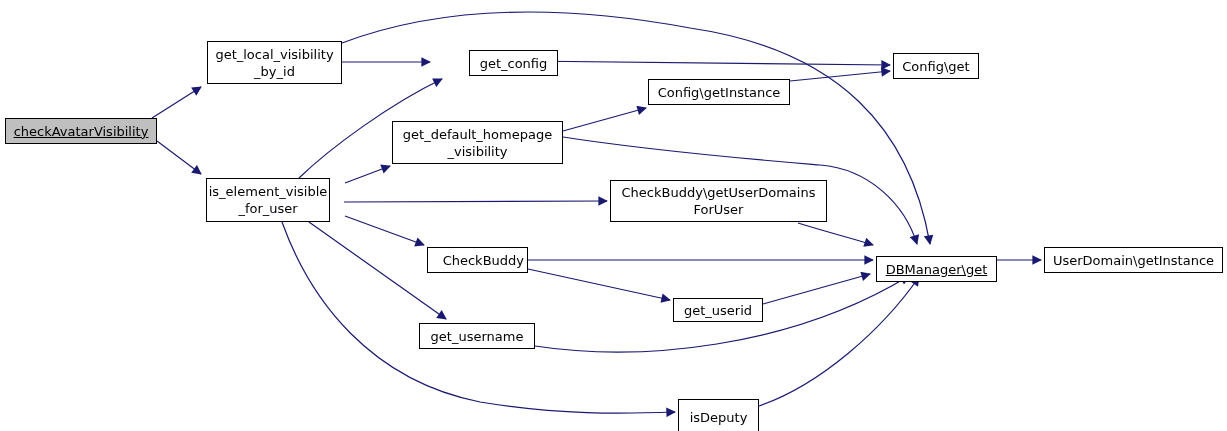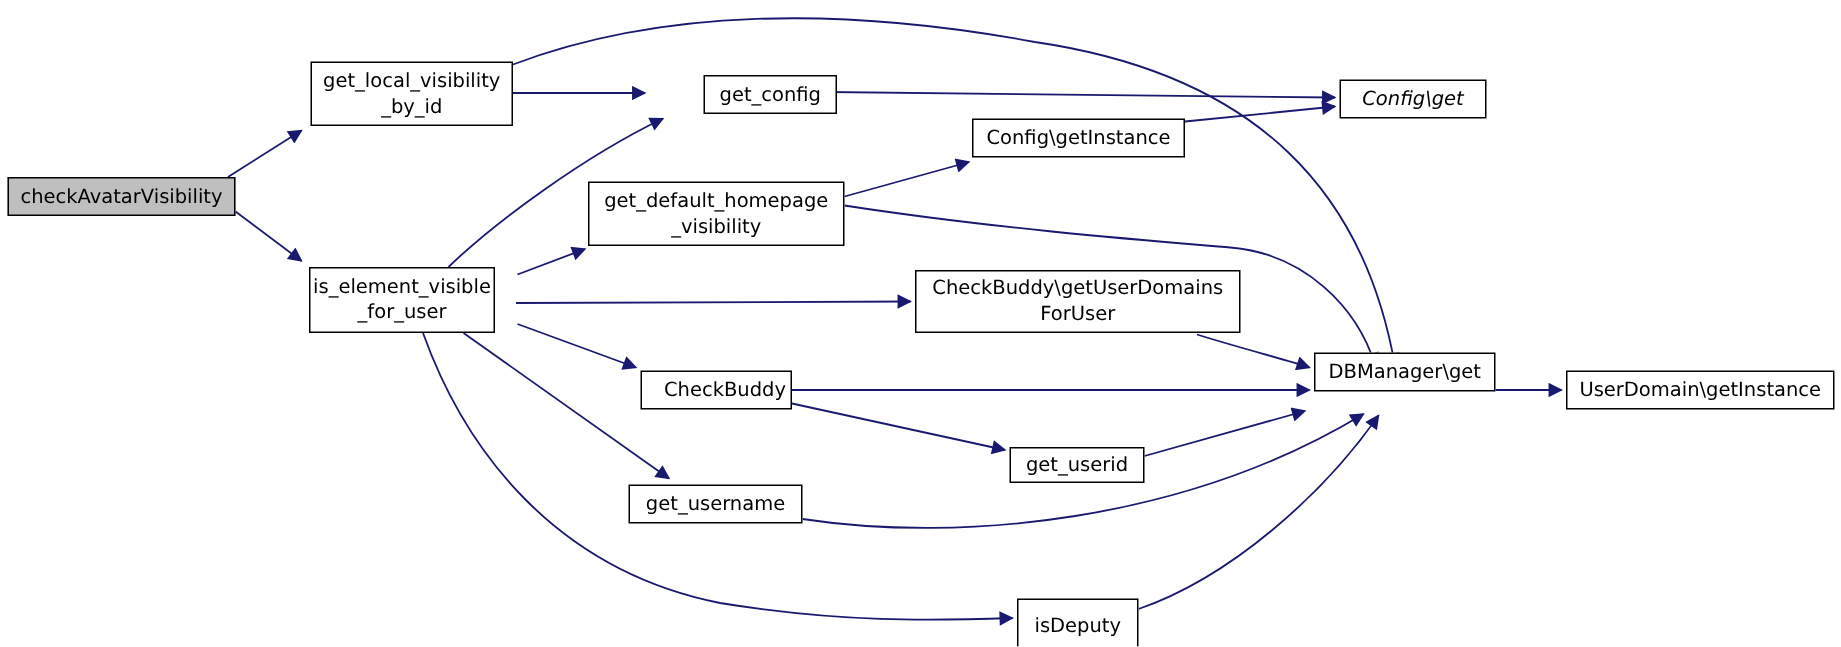--- a/index.html
+++ b/index.html
@@ -32,20 +32,21 @@
     border: 1px solid #000000;
     color: #000000;
     font-size: 13px;
     line-height: 17px;
     text-align: center;
     cursor: pointer;
   }
   .node.highlighted {
     background: #bfbfbf;
     cursor: default;
+    text-decoration: underline;
   }
   .node .label {
     white-space: pre-line;
     padding: 0 3px;
   }
 </style>
 </head>
 <body>
 
 <div class="canvas">
@@ -86,39 +87,39 @@
       <div class="node" style="left: 207px; top: 41px; width: 135px; height: 43px;">
         <span class="label">get_local_visibility
 _by_id</span>
       </div>
       <div class="node" style="left: 433px; top: 50px; width: 89px; height: 26px; margin-left: 36px;">
         <span class="label">get_config</span>
       </div>
       <div class="node" style="left: 648px; top: 79px; width: 142px; height: 26px; text-align: right;">
         <span class="label">Config\getInstance</span>
       </div>
-      <div class="node" style="left: 893px; top: 53px; width: 98px; height: 26px; font-style: italic;">
+      <div class="node" style="left: 893px; top: 53px; width: 86px; height: 26px;">
         <span class="label">Config\get</span>
       </div>
       <div class="node" style="left: 392px; top: 121px; width: 171px; height: 43px;">
         <span class="label">get_default_homepage
 _visibility</span>
       </div>
       <div class="node" style="left: 206px; top: 178px; width: 124px; height: 44px;">
         <span class="label">is_element_visible
 _for_user</span>
       </div>
       <div class="node" style="left: 610px; top: 180px; width: 217px; height: 42px;">
         <span class="label">CheckBuddy\getUserDomains
 ForUser</span>
       </div>
       <div class="node" style="left: 427px; top: 247px; width: 101px; height: 26px; justify-content: flex-end;">
         <span class="label">CheckBuddy</span>
       </div>
-      <div class="node" style="left: 876px; top: 235px; width: 121px; height: 26px;">
+      <div class="node" style="left: 876px; top: 256px; width: 121px; height: 26px; text-decoration: underline;">
         <span class="label">DBManager\get</span>
       </div>
       <div class="node" style="left: 1044px; top: 247px; width: 179px; height: 26px;">
         <span class="label">UserDomain\getInstance</span>
       </div>
       <div class="node" style="left: 673px; top: 298px; width: 90px; height: 24px;">
         <span class="label">get_userid</span>
       </div>
       <div class="node" style="left: 419px; top: 323px; width: 116px; height: 26px;">
         <span class="label">get_username</span>

